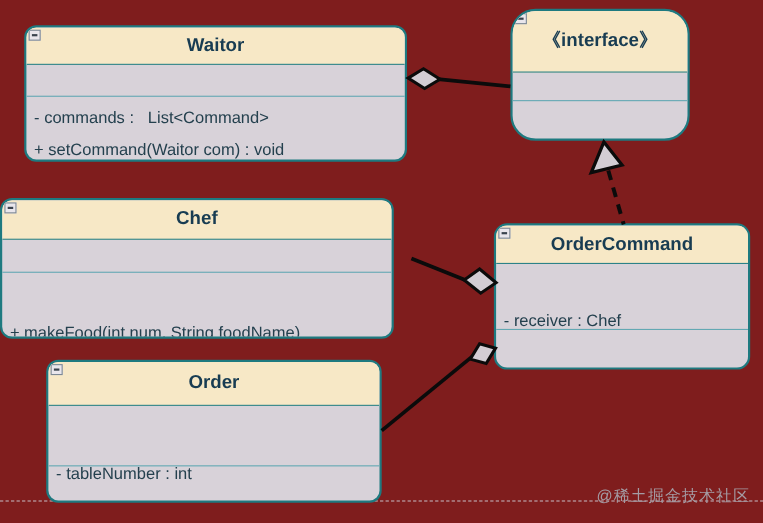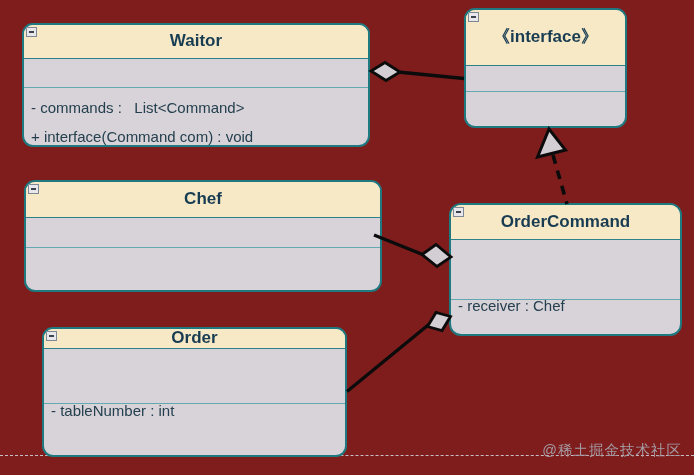--- a/index.html
+++ b/index.html
@@ -58,69 +58,69 @@
     <div class="uml-header" style="height:34px">
       <span class="collapse">
           <span class="dash"></span>
         </span>
       <div class="uml-title">Waitor</div>
     </div>
     <div class="uml-attrs" style="height:29px">
       <div class="member">- commands :   List&lt;Command&gt;</div>
     </div>
     <div class="uml-methods">
-      <div class="member">+ interface(Command com) : void</div>
+      <div class="member">+ setCommand(Waitor com) : void</div>
       
     </div>
   </div>
 
-  <div class="uml-box" style="left:464px;top:8px;width:163px;height:120px;">
+  <div class="uml-box" style="left:464px;top:8px;width:163px;height:120px;border-radius:23px;">
     <div class="uml-header" style="height:56px">
       <span class="collapse">
           <span class="dash"></span>
         </span>
       <div class="uml-stereo">《interface》</div>
     </div>
     <div class="uml-attrs" style="height:26px"></div>
     <div class="uml-methods">
       
     </div>
   </div>
 
-  <div class="uml-box" style="left:24px;top:180px;width:358px;height:112px;">
+  <div class="uml-box" style="left:0;top:180px;width:358px;height:128px;">
     <div class="uml-header" style="height:36px">
       <span class="collapse">
           <span class="dash"></span>
         </span>
       <div class="uml-title">Chef</div>
     </div>
     <div class="uml-attrs" style="height:30px"></div>
     <div class="uml-methods" style="padding-top:9px">
       <div class="member">+ makeFood(int num, String foodName)</div>
     </div>
   </div>
 
   <div class="uml-box" style="left:449px;top:203px;width:233px;height:133px;border-radius:12px;">
     <div class="uml-header" style="height:35px">
       <span class="collapse">
           <span class="dash"></span>
         </span>
       <div class="uml-title">OrderCommand</div>
     </div>
-    <div class="uml-attrs" style="height:60px;padding-top:20px">
+    <div class="uml-attrs" style="height:60px;padding-top:6px">
       <div class="member">- receiver : Chef</div>
       
     </div>
     <div class="uml-methods" style="padding-top:6px">
       
     </div>
   </div>
 
   <div class="uml-box" style="left:42px;top:327px;width:305px;height:130px;">
-    <div class="uml-header" style="height:20px">
+    <div class="uml-header" style="height:40px">
       <span class="collapse">
           <span class="dash"></span>
         </span>
       <div class="uml-title">Order</div>
     </div>
     <div class="uml-attrs" style="height:55px;padding-top:16px">
       <div class="member">- tableNumber : int</div>
       
     </div>
     <div class="uml-methods" style="padding-top:5px">

